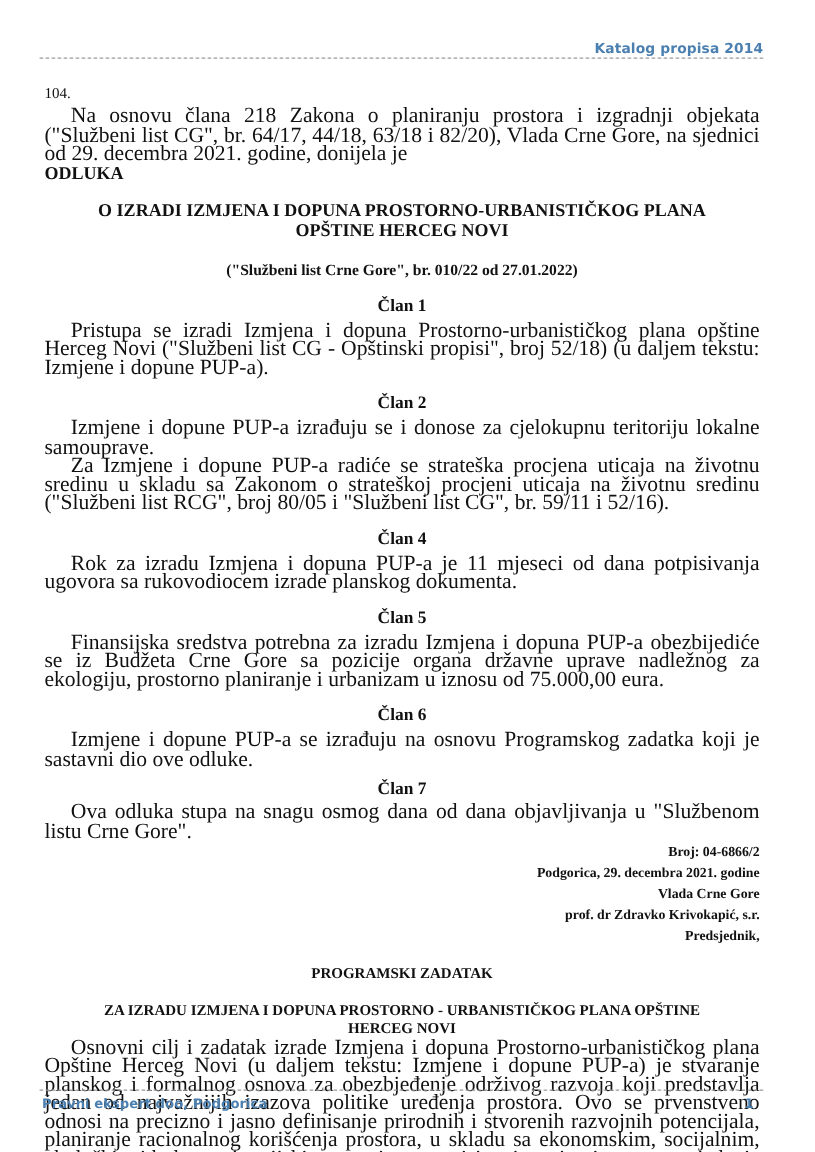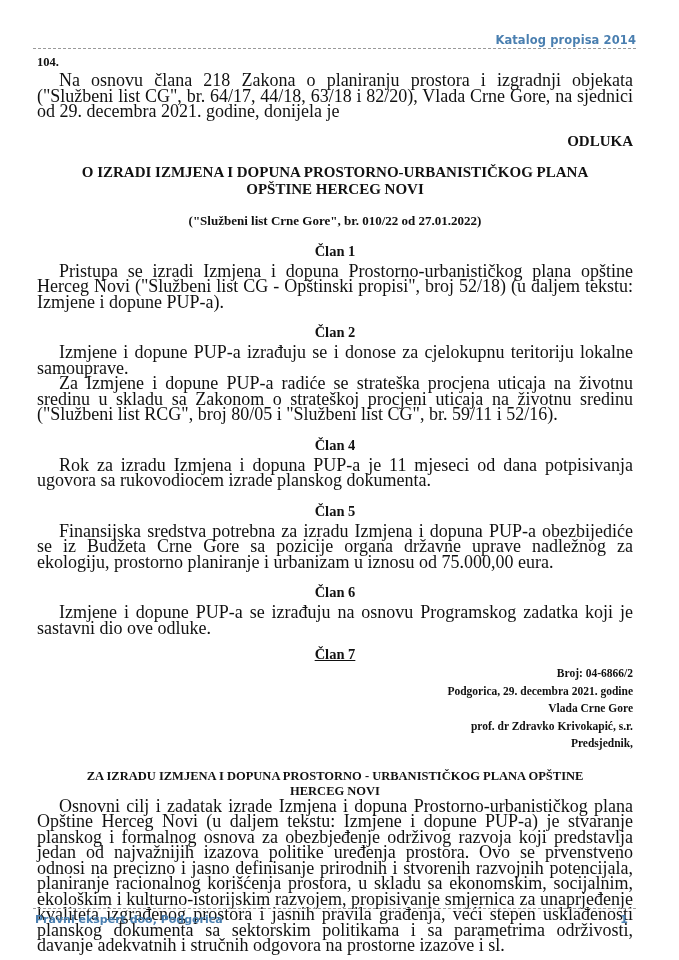--- a/index.html
+++ b/index.html
@@ -11,28 +11,28 @@
       border-bottom: 1px dashed #9a9a9a;
     }
     .header-title {
       position: absolute; right: 0; top: 0;
       font-family: "DejaVu Sans", sans-serif; font-weight: bold; font-size: 11.5px;
       color: #4a7fb0; letter-spacing: 0.1px;
     }
 
     .page { position: absolute; left: 37px; top: 53px; width: 596px; }
 
-    .num { font-weight: bold; font-size: 12.5px; margin-top: 2px; height: 18px; }
+    .num { font-weight: normal; font-size: 12.5px; margin-top: 18px; height: 18px; }
 
     p.body {
       font-size: 18px; line-height: 15.5px; text-align: justify;
       text-indent: 22px;
     }
 
-    .h-odluka { text-align: right; font-weight: bold; font-size: 15px; margin-top: 13px; }
+    .h-odluka { text-align: left; font-weight: bold; font-size: 15px; margin-top: 1px; }
     .h-title { text-align: center; font-weight: bold; font-size: 15px; line-height: 17px; margin-top: 14px; }
     .h-sub { text-align: center; font-weight: bold; font-size: 13px; margin-top: 15px; }
 
     .clan { text-align: center; font-weight: bold; font-size: 14.5px; margin-top: 14px; margin-bottom: 4px; }
 
     .sig { text-align: right; font-weight: bold; font-size: 11.5px; line-height: 17.5px; }
 
     .h-prog { text-align: center; font-weight: bold; font-size: 12.5px; margin-top: 14px; }
     .h-prog2 { text-align: center; font-weight: bold; font-size: 12.5px; line-height: 15px; margin-top: 16px; }
     .h-uvod { text-align: center; font-weight: bold; font-size: 12.5px; margin-top: 15px; margin-bottom: 11px; }
@@ -78,30 +78,32 @@
 
   <div class="clan">Član 4</div>
   <p class="body">Rok za izradu Izmjena i dopuna PUP-a je 11 mjeseci od dana potpisivanja ugovora sa rukovodiocem izrade planskog dokumenta.</p>
 
   <div class="clan">Član 5</div>
   <p class="body">Finansijska sredstva potrebna za izradu Izmjena i dopuna PUP-a obezbijediće se iz Budžeta Crne Gore sa pozicije organa državne uprave nadležnog za ekologiju, prostorno planiranje i urbanizam u iznosu od 75.000,00 eura.</p>
 
   <div class="clan">Član 6</div>
   <p class="body">Izmjene i dopune PUP-a se izrađuju na osnovu Programskog zadatka koji je sastavni dio ove odluke.</p>
 
-  <div class="clan" style="margin-top:10px;margin-bottom:2px;text-decoration:underline;">Član 7</div>
+  <div class="clan" style="margin-top:10px;margin-bottom:2px;">Član 7</div>
+  <p class="body">Ova odluka stupa na snagu osmog dana od dana objavljivanja u "Službenom listu Crne Gore".</p>
 
   <div class="sig" style="margin-top:2px;">
     <div>Broj: 04-6866/2</div>
     <div>Podgorica, 29. decembra 2021. godine</div>
     <div>Vlada Crne Gore</div>
     <div>prof. dr Zdravko Krivokapić, s.r.</div>
     <div>Predsjednik,</div>
   </div>
 
+  <div class="h-prog">PROGRAMSKI ZADATAK</div>
   <div class="h-prog2">
     <div>ZA IZRADU IZMJENA I DOPUNA PROSTORNO - URBANISTIČKOG PLANA OPŠTINE</div>
     <div>HERCEG NOVI</div>
   </div>
   <p class="body">Osnovni cilj i zadatak izrade Izmjena i dopuna Prostorno-urbanističkog plana Opštine Herceg Novi (u daljem tekstu: Izmjene i dopune PUP-a) je stvaranje planskog i formalnog osnova za obezbjeđenje održivog razvoja koji predstavlja jedan od najvažnijih izazova politike uređenja prostora. Ovo se prvenstveno odnosi na precizno i jasno definisanje prirodnih i stvorenih razvojnih potencijala, planiranje racionalnog korišćenja prostora, u skladu sa ekonomskim, socijalnim, ekološkim i kulturno-istorijskim razvojem, propisivanje smjernica za unaprjeđenje kvaliteta izgrađenog prostora i jasnih pravila građenja, veći stepen usklađenosti planskog dokumenta sa sektorskim politikama i sa parametrima održivosti, davanje adekvatnih i stručnih odgovora na prostorne izazove i sl.</p>
 </div>
 
 <div class="footer">
   <span class="footer-left">Pravni ekspert doo, Podgorica</span>
   <span class="footer-right">1</span>

